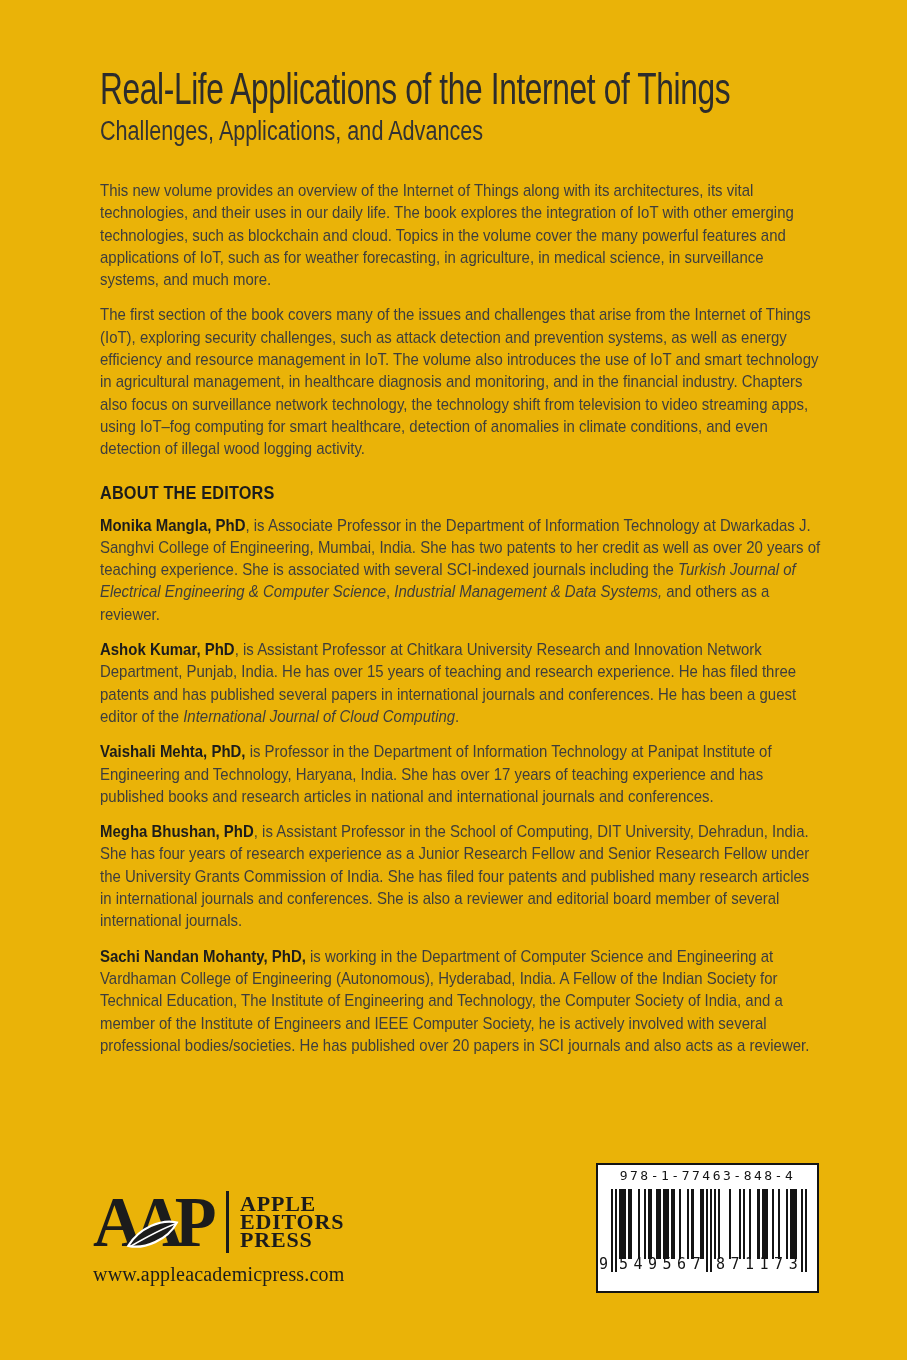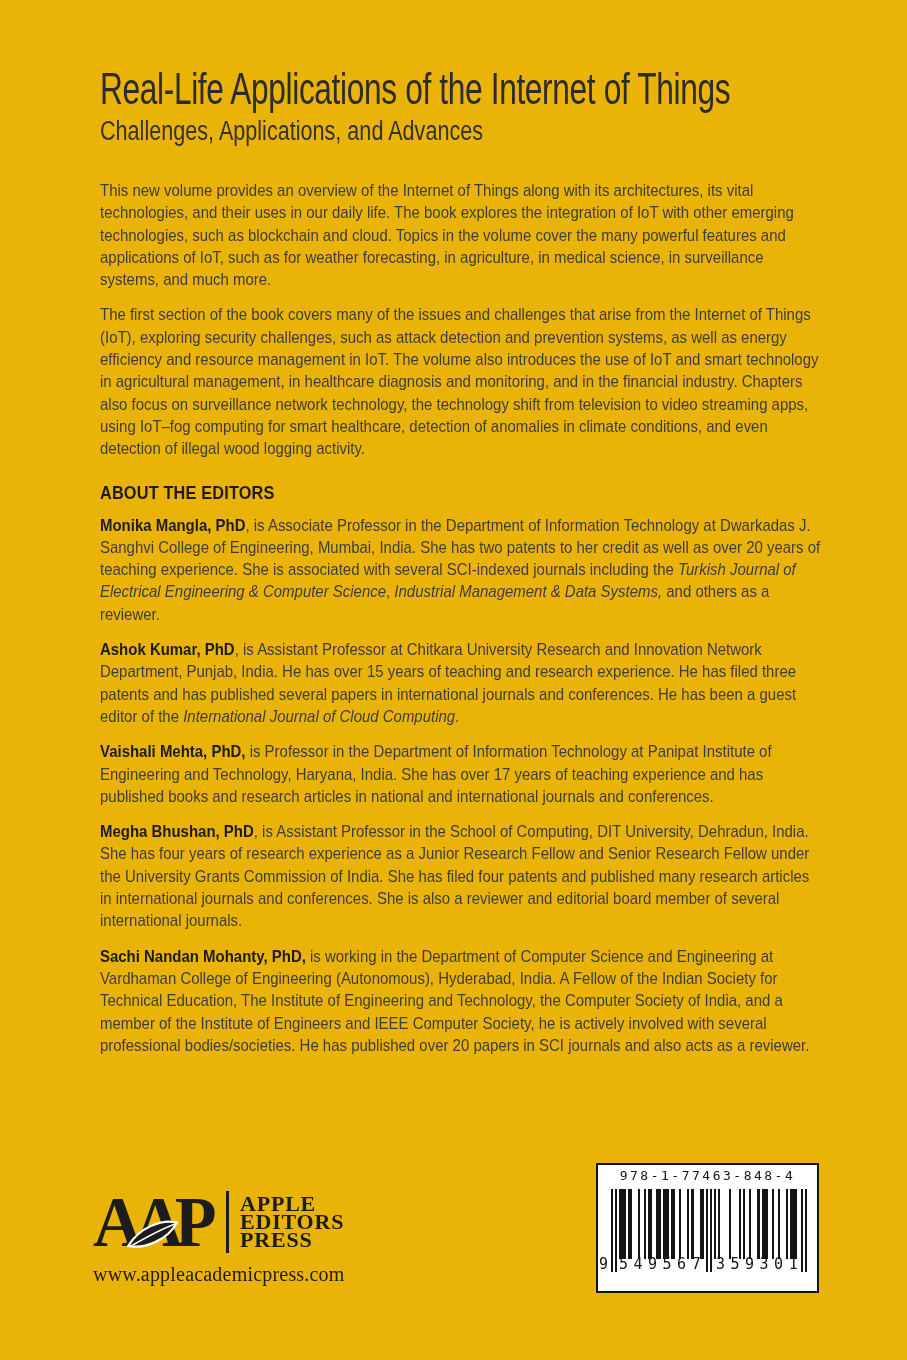--- a/index.html
+++ b/index.html
@@ -146,16 +146,16 @@
           <rect x="167.12" y="0" width="2.12" height="70" fill="#141414"></rect>
           <rect x="175.37" y="0" width="2.12" height="70" fill="#141414"></rect>
           <rect x="179.49" y="0" width="2.12" height="70" fill="#141414"></rect>
           <rect x="181.56" y="0" width="2.12" height="70" fill="#141414"></rect>
           <rect x="183.62" y="0" width="2.12" height="70" fill="#141414"></rect>
           <rect x="189.81" y="0" width="2.12" height="83" fill="#141414"></rect>
           <rect x="193.94" y="0" width="2.12" height="83" fill="#141414"></rect>
         </svg>
       <span class="bc-digit bc-first">9</span>
       <span class="bc-digit bc-left">549567</span>
-      <span class="bc-digit bc-right">359301</span>
+      <span class="bc-digit bc-right">871173</span>
     </div>
   </div>
 </div>
 
 </body></html>

